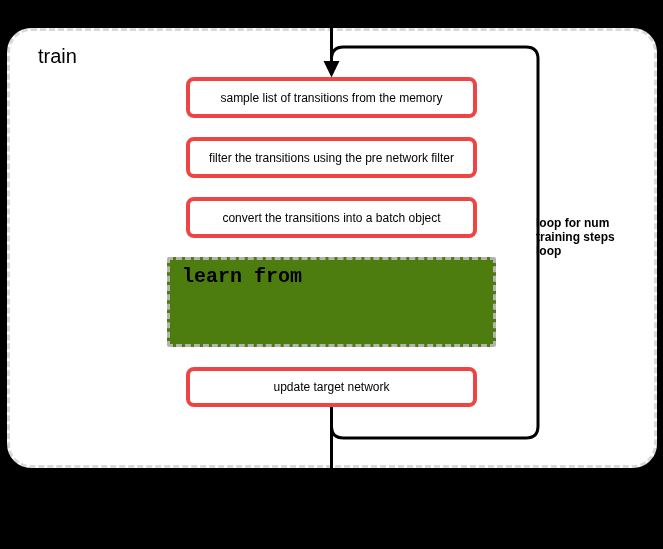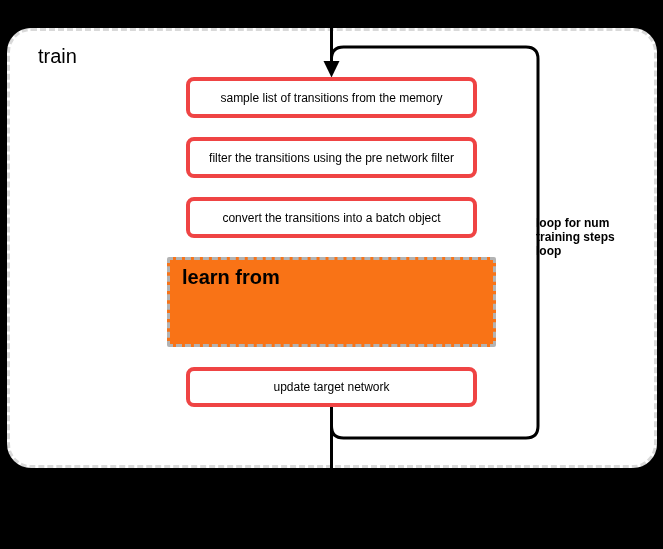--- a/index.html
+++ b/index.html
@@ -67,25 +67,26 @@
   .s3 { top: 197px; }
   .s5 { top: 367px; height: 40px; justify-content: center; }
   
   .learn-box {
     position: absolute;
     left: 167px;
     top: 257px;
     width: 329px;
     height: 90px;
     box-sizing: border-box;
-    background: #f97316;
+    background: #4d7c0f;
     border: 3px dashed #b3b3b3;
     border-radius: 2px;
     z-index: 3;
     color: #000000;
+    font-family: Liberation Mono, monospace;
   }
   .learn-box .learn-text {
     padding: 4px 0 0 12px;
     font-size: 20px;
     font-weight: bold;
     line-height: 26px;
   }
   
   .loop-label {
     position: absolute;

